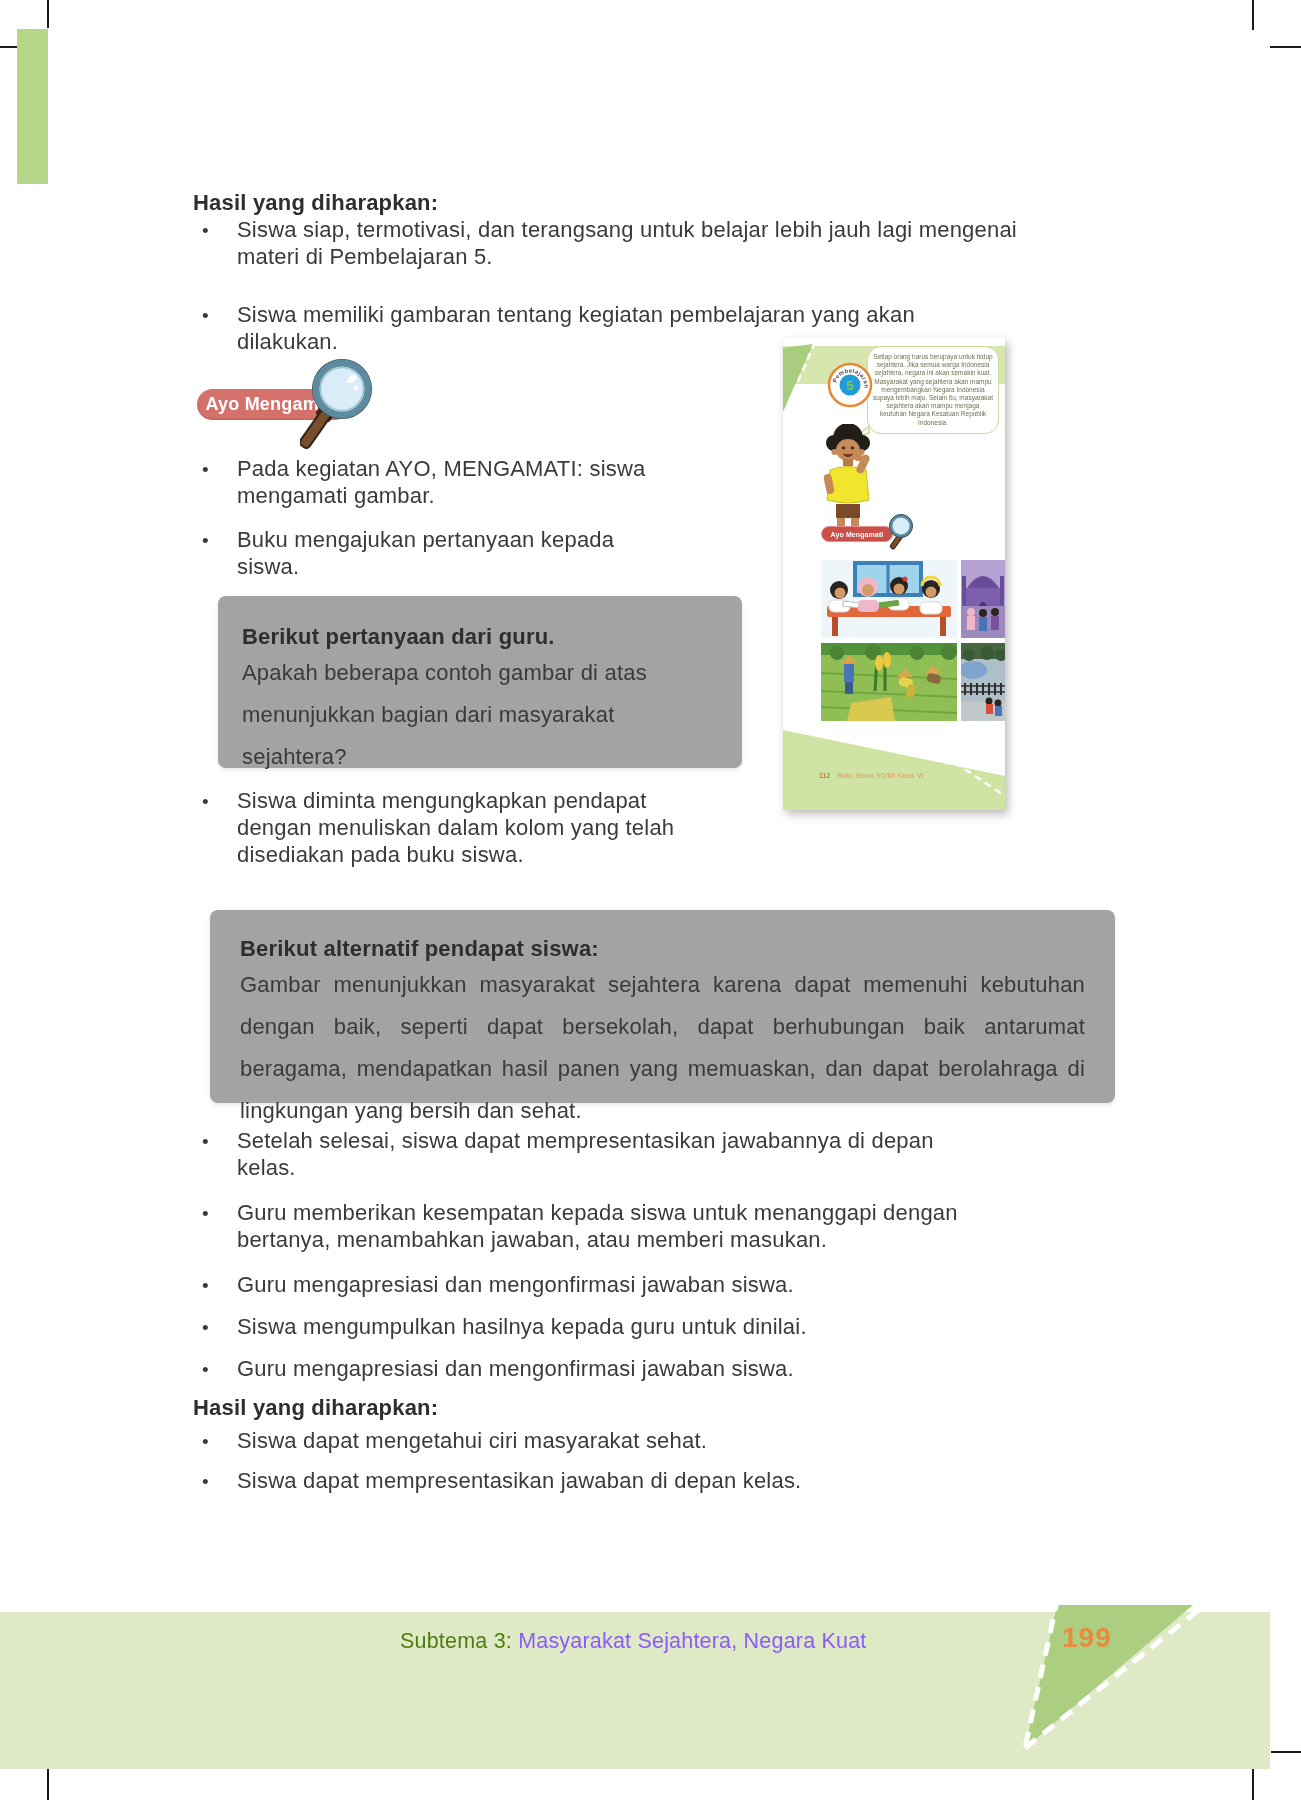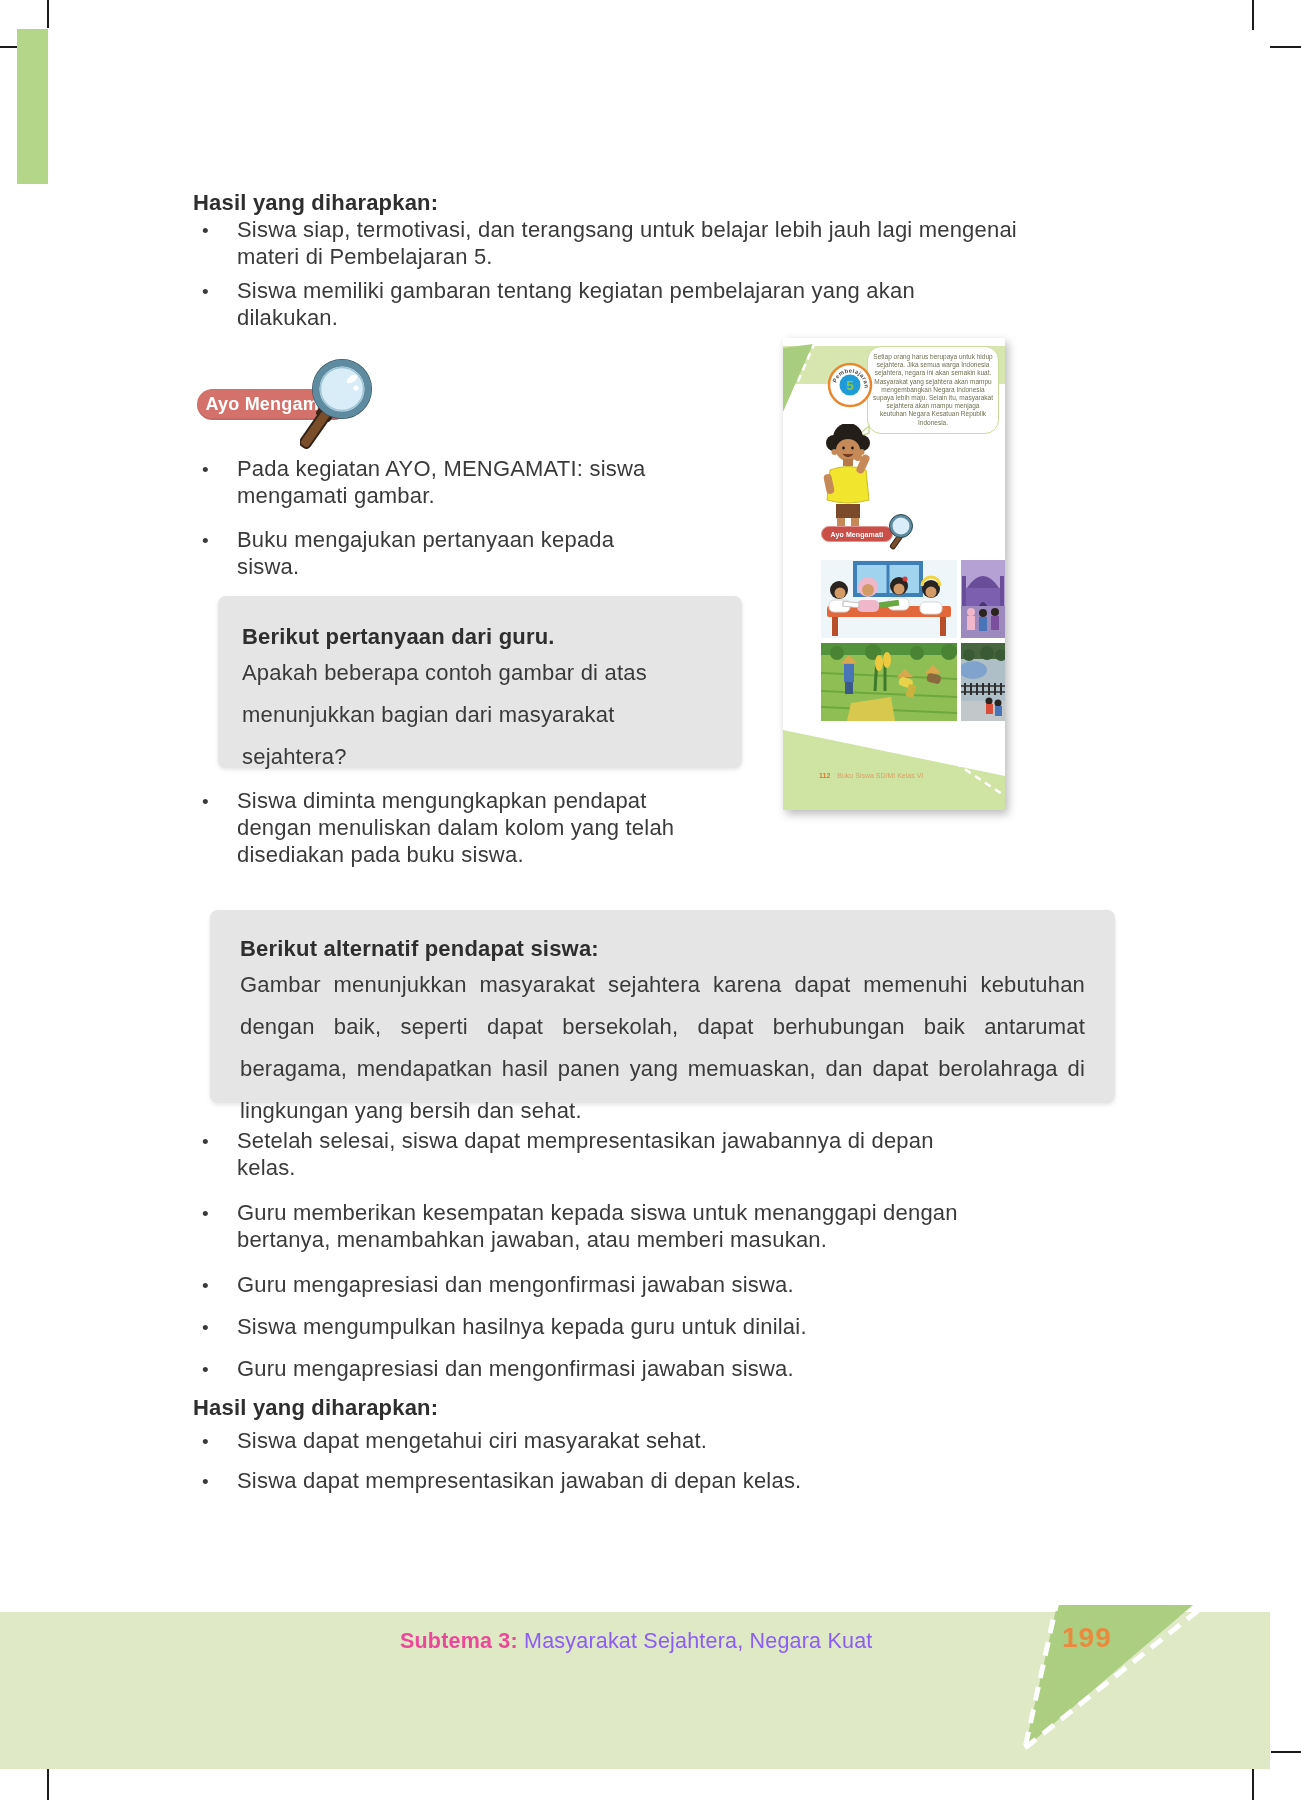--- a/index.html
+++ b/index.html
@@ -9,21 +9,21 @@
   .mark{position:absolute;background:#1b1b1b;}
   
   .side-bar{position:absolute;left:17px;top:29px;width:31px;height:155px;background:#b4d689;}
   
   .h{position:absolute;left:193px;font-size:22px;font-weight:bold;color:#2e2e2e;letter-spacing:.2px;}
   
   .b{position:absolute;left:193px;padding-left:44px;box-sizing:content-box;}
   .b::before{content:"\2022";position:absolute;left:9px;top:0;font-size:19px;line-height:30px;color:#3a3a3a;}
   .bt{font-size:22px;line-height:27px;letter-spacing:.2px;}
   
-  .gbox{position:absolute;background:#e5e5e5;border-radius:8px;box-shadow:0 2px 4px rgba(0,0,0,.10);}
+  .gbox{position:absolute;background:#a3a3a3;border-radius:8px;box-shadow:0 2px 4px rgba(0,0,0,.10);}
   .gbox .ttl{font-size:22px;line-height:30px;font-weight:bold;color:#2e2e2e;letter-spacing:.2px;}
   .gbox .bod{font-size:22px;line-height:42px;letter-spacing:.2px;}
   
   .ayo-pill{position:absolute;left:197px;top:389px;width:152px;height:31px;background:#d4716b;
             border-radius:16px;display:flex;align-items:center;justify-content:center;
             box-shadow:inset 0 -2px 0 rgba(0,0,0,.08);}
   .ayo-pill span{color:#fff;font-weight:bold;font-size:18px;letter-spacing:.2px;}
   .magnifier{position:absolute;left:300px;top:352px;}
   
   .thumb{position:absolute;left:783px;top:338px;width:222px;height:472px;background:#fff;
@@ -34,21 +34,21 @@
   .thumb .mini-ayo{position:absolute;left:38px;top:188px;width:72px;height:16px;background:#c94f48;
          border:1px solid #e09490;border-radius:9px;display:flex;align-items:center;justify-content:center;z-index:4;box-sizing:border-box;}
   .thumb .mini-ayo span{color:#fff;font-size:7px;font-weight:bold;letter-spacing:.1px;}
   .thumb .pfoot{position:absolute;left:36px;top:434px;font-size:7px;z-index:3;white-space:nowrap;}
   .thumb .pfoot .num{color:#e0762f;font-weight:bold;}
   .thumb .pfoot .bk{color:#d9a065;margin-left:7px;}
   .abs{position:absolute;}
   
   .footer-band{position:absolute;left:0;top:1612px;width:1270px;height:157px;background:#dfe9c6;}
   .subtema{position:absolute;left:400px;top:1629px;width:445px;text-align:right;font-size:21.5px;letter-spacing:.2px;white-space:nowrap;}
-  .subtema .lab{color:#ec4899;font-weight:bold;}
+  .subtema .lab{color:#4d7c0f;font-weight:normal;}
   .subtema .tt{color:#8b5cf6;}
   .pageno{position:absolute;left:1062px;top:1622px;font-size:28px;font-weight:bold;color:#ea8a3e;letter-spacing:1px;z-index:3;text-align:right;}
 </style>
 </head>
 <body>
 
 <div class="page">
 
   <div class="mark" style="left:47px;top:0;width:2px;height:28px;"></div>
   <div class="mark" style="left:0;top:46px;width:30px;height:2px;"></div>
@@ -59,21 +59,21 @@
   <div class="mark" style="left:0;top:1751px;width:30px;height:2px;"></div>
   <div class="mark" style="left:47px;top:1768px;width:2px;height:32px;"></div>
 
   <div class="side-bar"></div>
 
   <div class="h" style="top:190px;">Hasil yang diharapkan:</div>
 
   <div class="b" style="top:216px;width:780px;">
     <div class="bt">Siswa siap, termotivasi, dan terangsang untuk belajar lebih jauh lagi mengenai materi di Pembelajaran 5.</div>
   </div>
-  <div class="b" style="top:277px;width:730px;">
+  <div class="b" style="top:301px;width:730px;">
     <div class="bt">Siswa memiliki gambaran tentang kegiatan pembelajaran yang akan dilakukan.</div>
   </div>
 
   <div class="ayo-pill">
     <span>Ayo Mengamati</span>
   </div>
   <svg class="magnifier" width="90" height="110" viewBox="0 0 90 110">
     <rect x="20" y="56" width="15" height="11" rx="2" fill="#4e3319" stroke="#2e1f12" stroke-width="1.5" transform="rotate(35 27 58)"></rect>
     <rect x="21.5" y="60" width="11" height="42" rx="4" fill="#7a4e2b" stroke="#33241a" stroke-width="2" transform="rotate(35 27 60)"></rect>
     <circle cx="42" cy="37" r="29" fill="none" stroke="#2f4a54" stroke-width="2"></circle>

